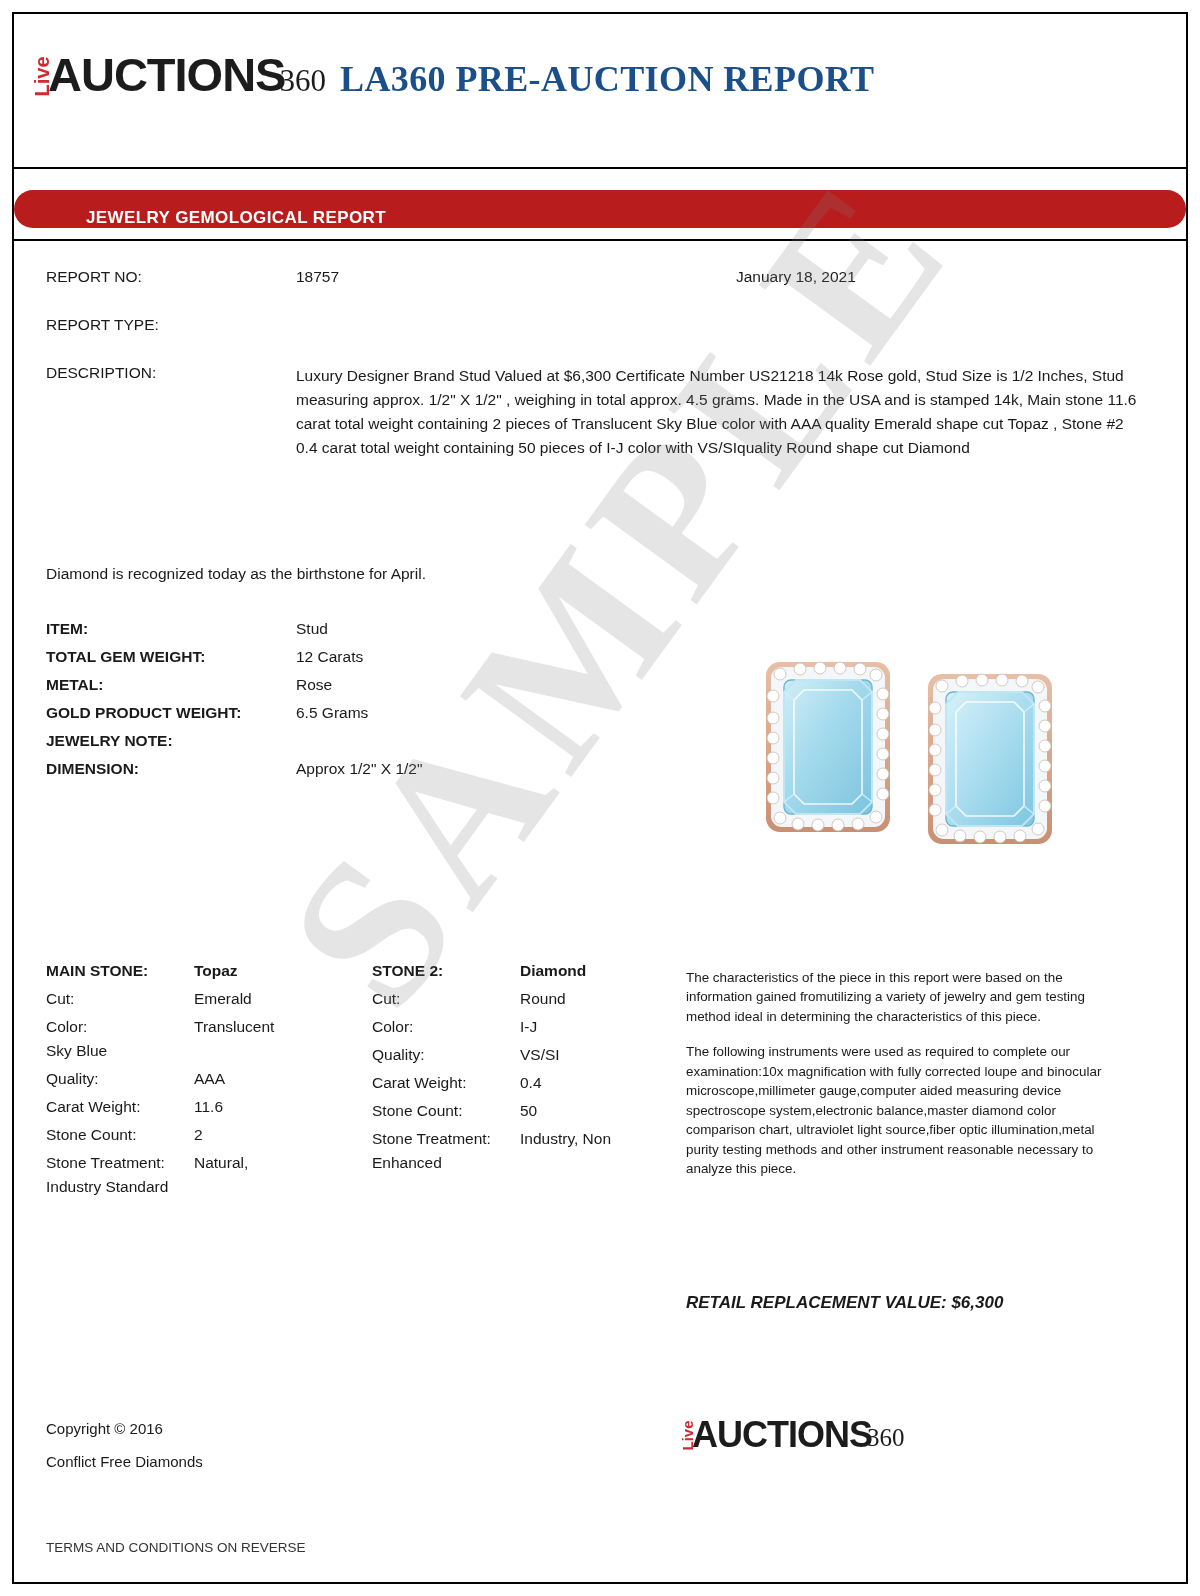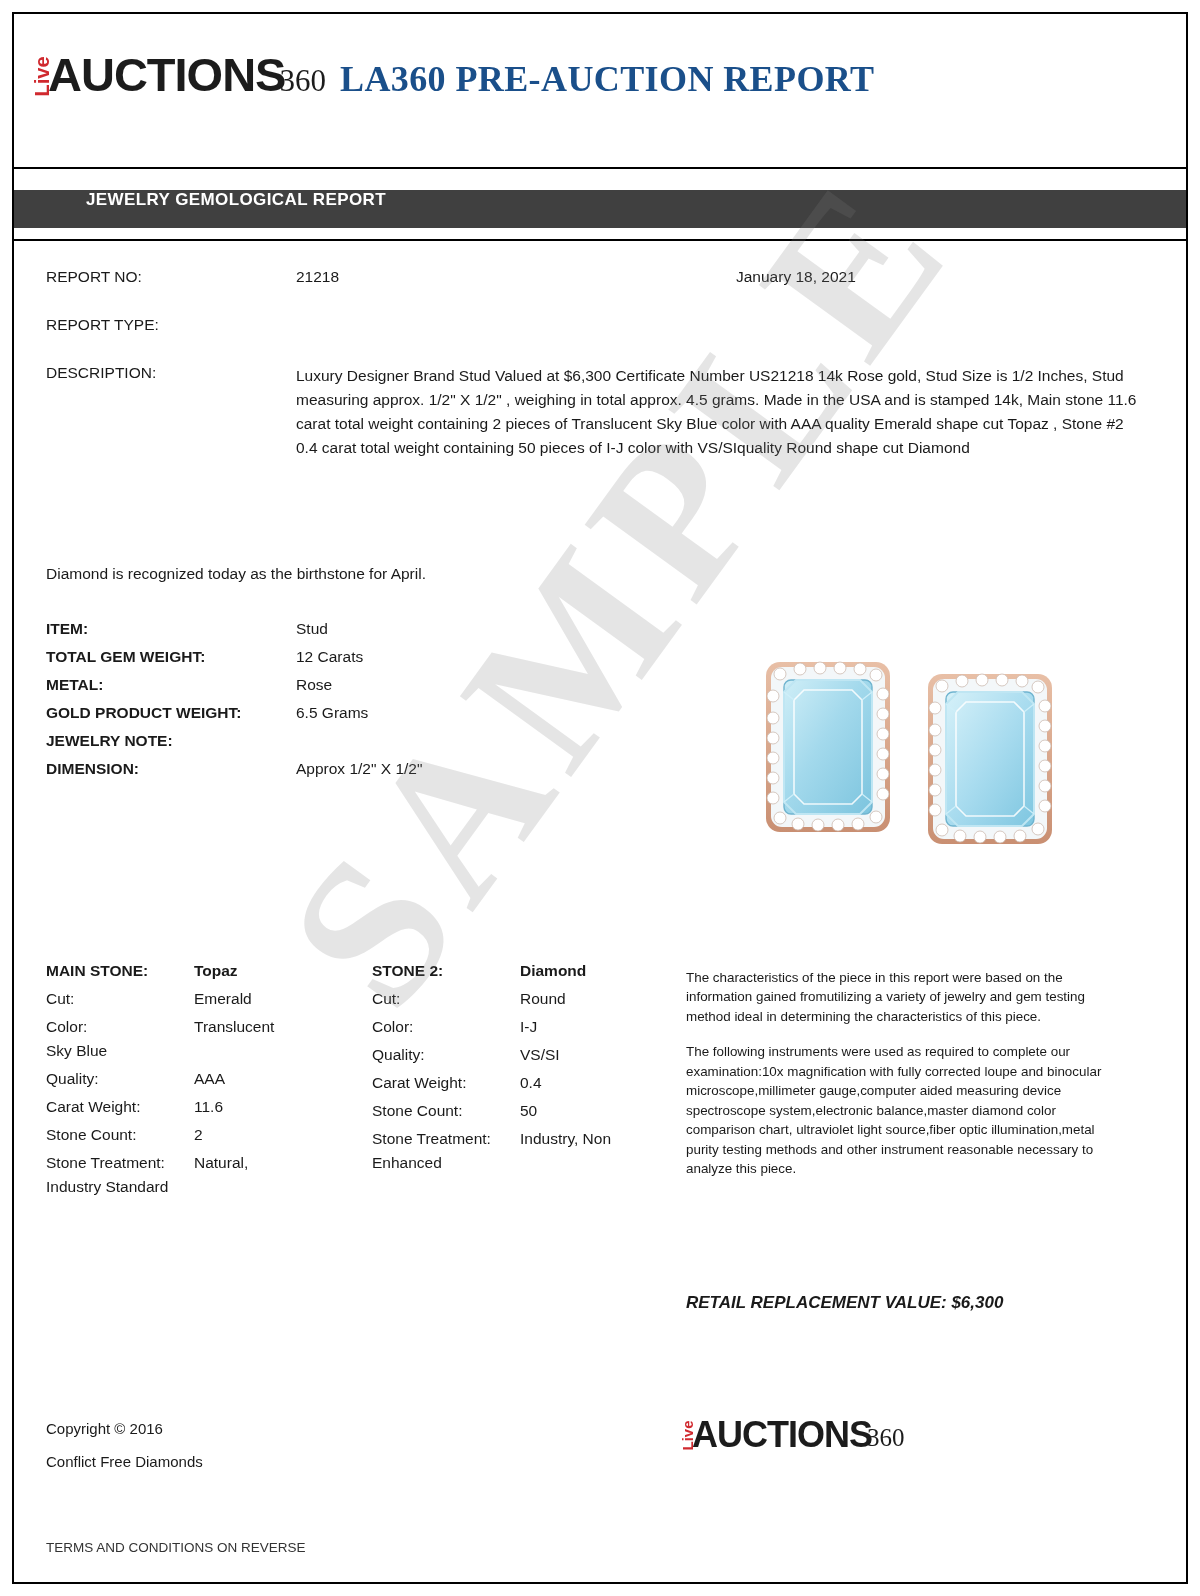--- a/index.html
+++ b/index.html
@@ -87,24 +87,25 @@
     letter-spacing: 0.4px;
   }
 
   
   .blue-bar {
     position: absolute;
     left: 14px;
     top: 190px;
     width: 1172px;
     height: 38px;
-    background: #404040;
+    background: #b91c1c;
     color: #ffffff;
     display: flex;
-    align-items: flex-start;
+    align-items: flex-end;
+    border-radius: 19px;
   }
   .blue-bar span {
     margin-left: 72px;
     font-size: 17px;
     font-weight: bold;
     letter-spacing: 0.4px;
   }
   .blue-bar-bottom {
     position: absolute;
     left: 14px;
@@ -306,21 +307,21 @@
     <div class="header-title">LA360 PRE-AUCTION REPORT</div>
 
     <div class="blue-bar">
       <span>JEWELRY GEMOLOGICAL REPORT</span>
     </div>
     <div class="blue-bar-bottom"></div>
 
     <div class="meta">
       <div class="meta-row" style="position:relative;">
         <div class="meta-label">REPORT NO:</div>
-        <div class="meta-value">21218</div>
+        <div class="meta-value">18757</div>
         <div class="meta-date">January 18, 2021</div>
       </div>
       <div class="meta-row" style="margin-top:30px;">
         <div class="meta-label">REPORT TYPE:</div>
       </div>
       <div class="meta-row" style="margin-top:30px;">
         <div class="meta-label">DESCRIPTION:</div>
         <div class="meta-value desc-text">Luxury Designer Brand Stud Valued at $6,300 Certificate Number US21218 14k Rose gold, Stud Size is 1/2 Inches, Stud measuring approx. 1/2" X 1/2" , weighing in total approx. 4.5 grams. Made in the USA and is stamped 14k, Main stone 11.6 carat total weight containing 2 pieces of Translucent Sky Blue color with AAA quality Emerald shape cut Topaz , Stone #2 0.4 carat total weight containing 50 pieces of I-J color with VS/SIquality Round shape cut Diamond</div>
       </div>
     </div>

